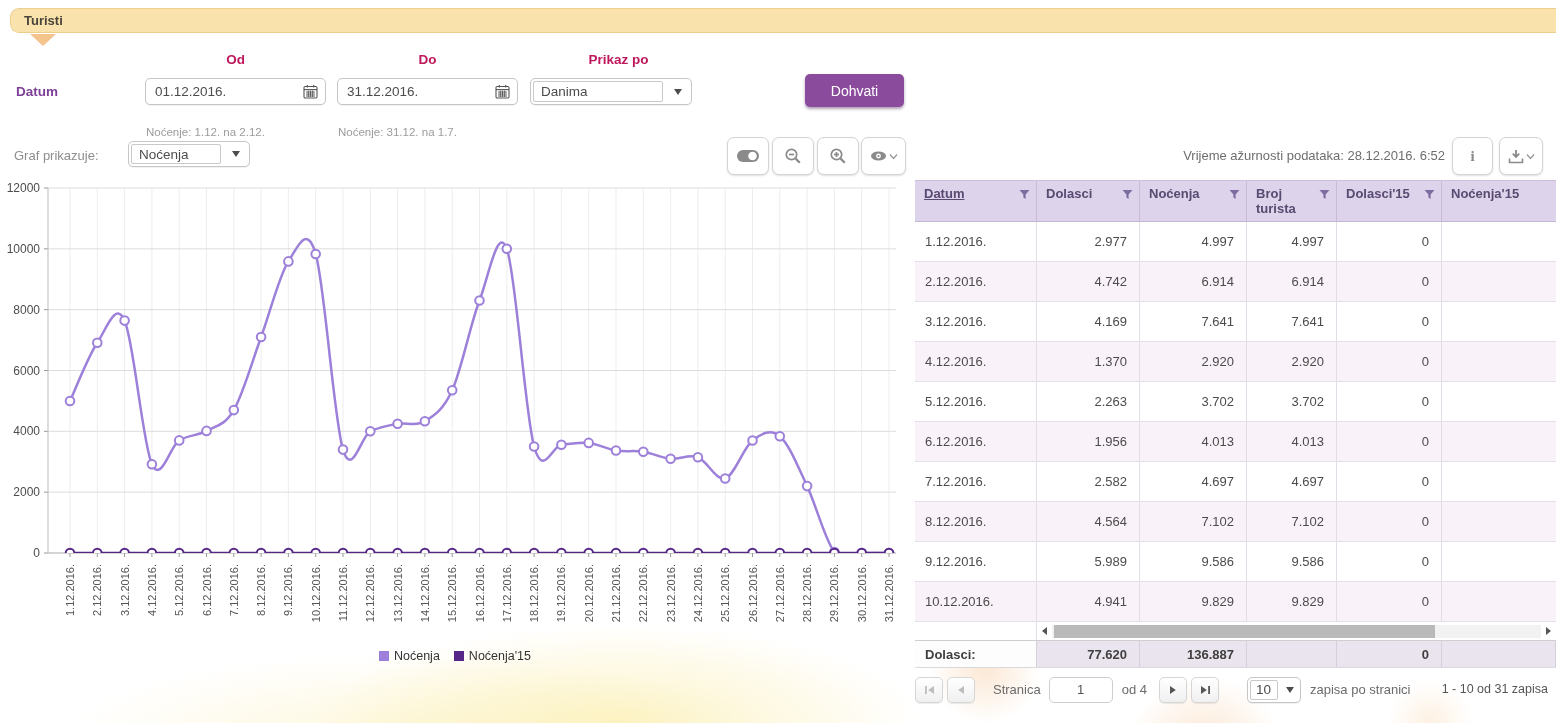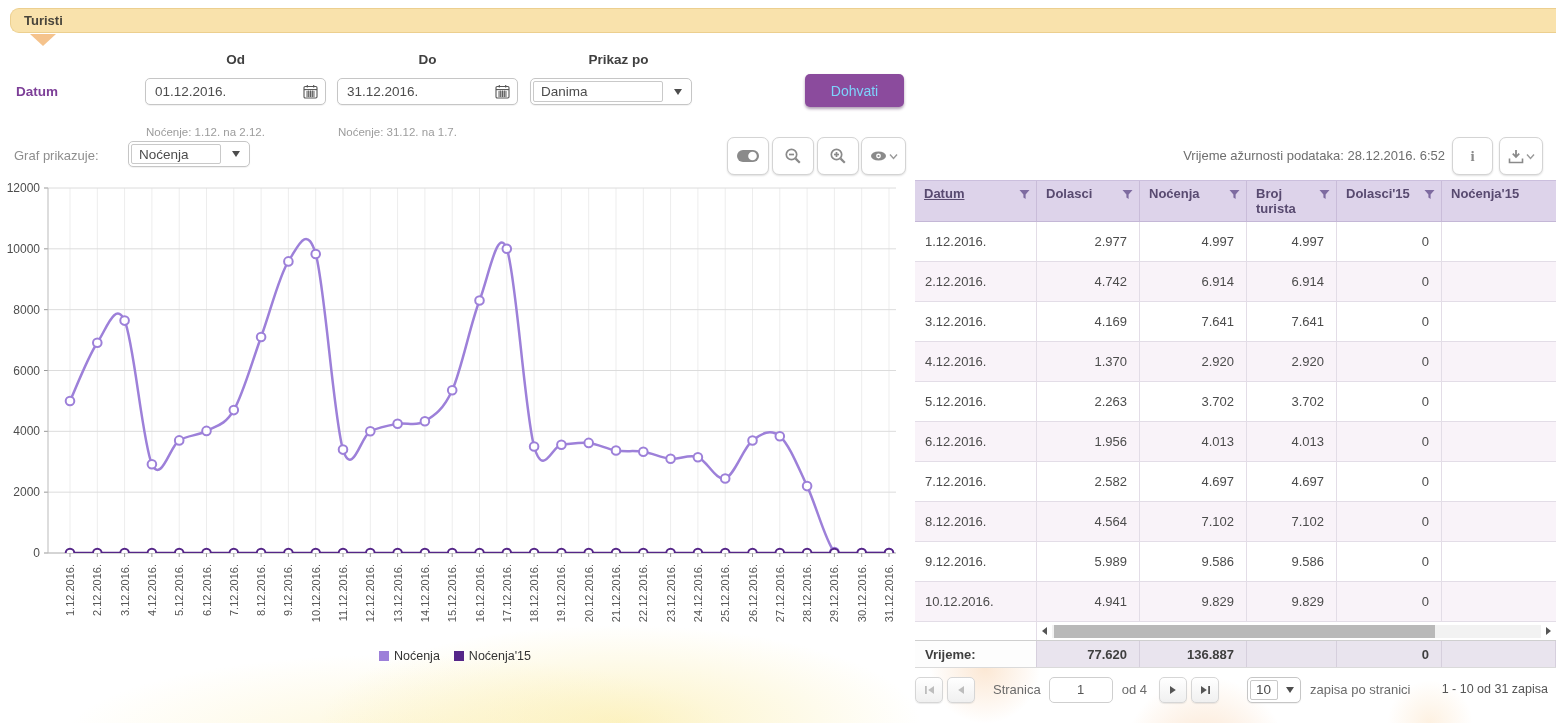--- a/index.html
+++ b/index.html
@@ -14,42 +14,42 @@
     radial-gradient(circle 60px at 1430px 150px, rgba(250,215,170,.35), rgba(250,215,170,0) 71%);}
   
   .tab-bar{position:absolute;left:10px;top:8px;right:0;height:25px;background:#f9e2ac;
            border:1px solid #eccf8f;border-right:none;border-radius:9px 0 0 9px;
            display:flex;align-items:center;padding-left:13px;box-sizing:border-box;}
   .tab-title{font-weight:bold;font-size:13px;color:#49453b;}
   .tab-arrow{position:absolute;left:30px;top:34px;width:0;height:0;
              border-left:13px solid transparent;border-right:13px solid transparent;
              border-top:12px solid #f5c38c;}
   
-  .flabel{position:absolute;top:52px;font-weight:bold;font-size:13.5px;color:#404040;text-align:center;}
+  .flabel{position:absolute;top:52px;font-weight:bold;font-size:13.5px;color:#be185d;text-align:center;}
   .lbl-od{left:145px;width:181px;}
   .lbl-do{left:337px;width:181px;}
   .lbl-prikaz{left:530px;width:177px;}
   .lbl-datum{position:absolute;left:16px;top:84px;font-weight:bold;font-size:13.5px;color:#7d3f98;}
   .tinput{position:absolute;top:78px;height:27px;background:#fff;border:1px solid #c6c6c6;
           border-radius:5px;display:flex;align-items:center;box-sizing:border-box;box-shadow:0 1px 1px rgba(0,0,0,.06);}
   .tinput .val{flex:1;padding:0 9px;font-size:13.5px;color:#4c4c4c;white-space:nowrap;overflow:hidden;}
   .icon-btn-inner{width:30px;height:100%;display:flex;align-items:center;justify-content:center;cursor:pointer;}
   .inp-od{left:145px;width:181px;}
   .inp-do{left:337px;width:181px;}
   .tselect{position:absolute;background:#fff;border:1px solid #c6c6c6;border-radius:5px;display:flex;
            align-items:stretch;box-sizing:border-box;box-shadow:0 1px 1px rgba(0,0,0,.06);}
   .tselect .val{flex:1;margin:2px;border:1px solid #c9c9c9;border-radius:2px;display:flex;align-items:center;
                 padding:0 7px;font-size:13.5px;color:#4c4c4c;white-space:nowrap;overflow:hidden;}
   .caret-box{width:26px;display:flex;align-items:center;justify-content:center;cursor:pointer;}
   .caret{width:0;height:0;border-left:4.5px solid transparent;border-right:4.5px solid transparent;border-top:6px solid #4d4d4d;}
   .sel-prikaz{left:530px;top:78px;width:162px;height:27px;}
   .hint{position:absolute;top:126px;font-size:11.5px;color:#9c9c9c;}
   .hint1{left:146px;} .hint2{left:338px;}
   .fetch-btn{position:absolute;left:805px;top:74px;width:99px;height:33px;background:#8b4b9d;border:none;
-             border-radius:5px;color:#7dd3fc;font-size:14px;font-family:inherit;cursor:pointer;
+             border-radius:5px;color:#ffffff;font-size:14px;font-family:inherit;cursor:pointer;
              box-shadow:0 2px 3px rgba(80,40,90,.45);}
   
   .graf-label{position:absolute;left:14px;top:148px;font-size:13px;color:#8e8e8e;}
   .sel-graf{left:128px;top:141px;width:122px;height:26px;}
   .cbtn{position:absolute;top:137px;height:36px;width:40px;border:1px solid #d4d4d4;border-radius:7px;
         background:#fff;box-shadow:0 1px 2px rgba(0,0,0,.13);display:flex;align-items:center;
         justify-content:center;cursor:pointer;gap:2px;}
   .updated{position:absolute;left:1100px;top:148px;width:345px;text-align:right;font-size:13px;color:#6e6e6e;}
   .info-btn{left:1452px;width:39px;}
   .dl-btn{left:1499px;width:42px;}
@@ -550,21 +550,21 @@
           </span>
         <span class="track">
           <span class="thumb"></span>
         </span>
         <span class="sarr">
             <span class="tri-r"></span>
           </span>
       </div>
     </div>
     <div class="t-grid t-total" id="t-total">
-        <div class="td label">Vrijeme:</div>
+        <div class="td label">Dolasci:</div>
         <div class="td num">77.620</div>
         <div class="td num">136.887</div>
         <div class="td num"></div>
         <div class="td num">0</div>
         <div class="td num"></div>
       </div>
   </div>
 
   <div class="pager">
     <span class="pbtn disabled">

